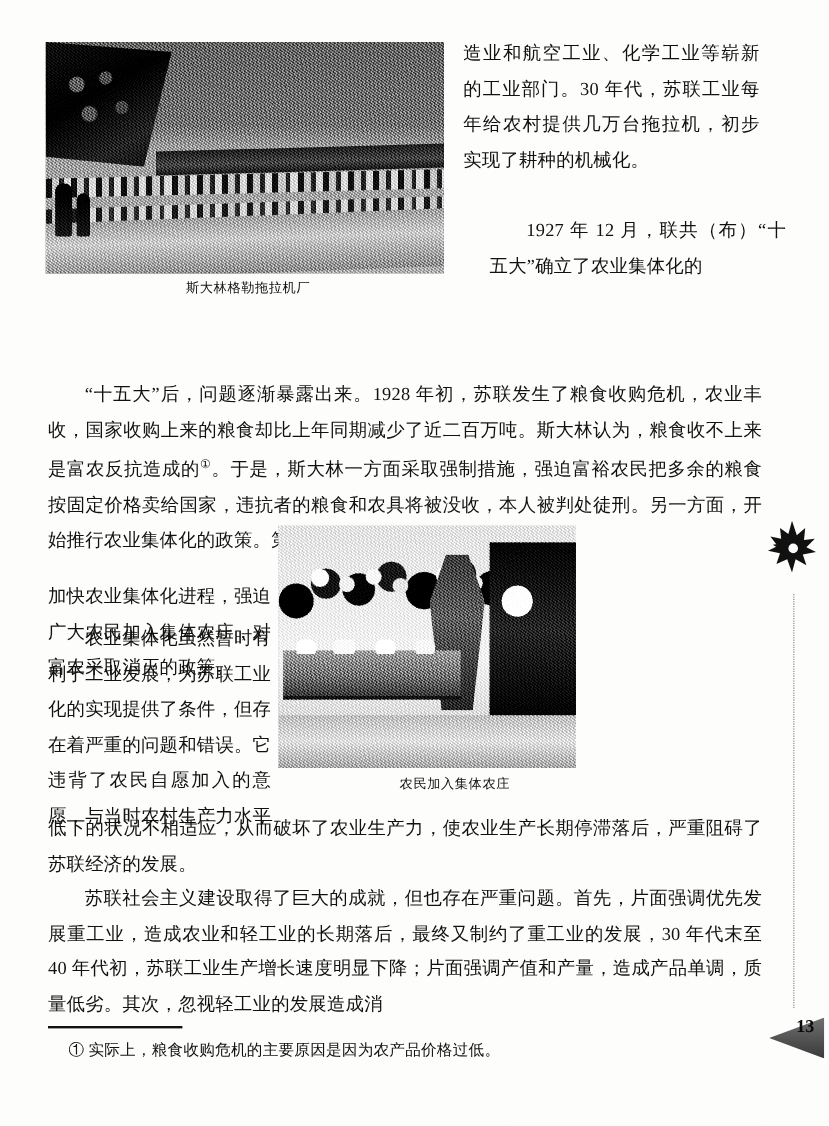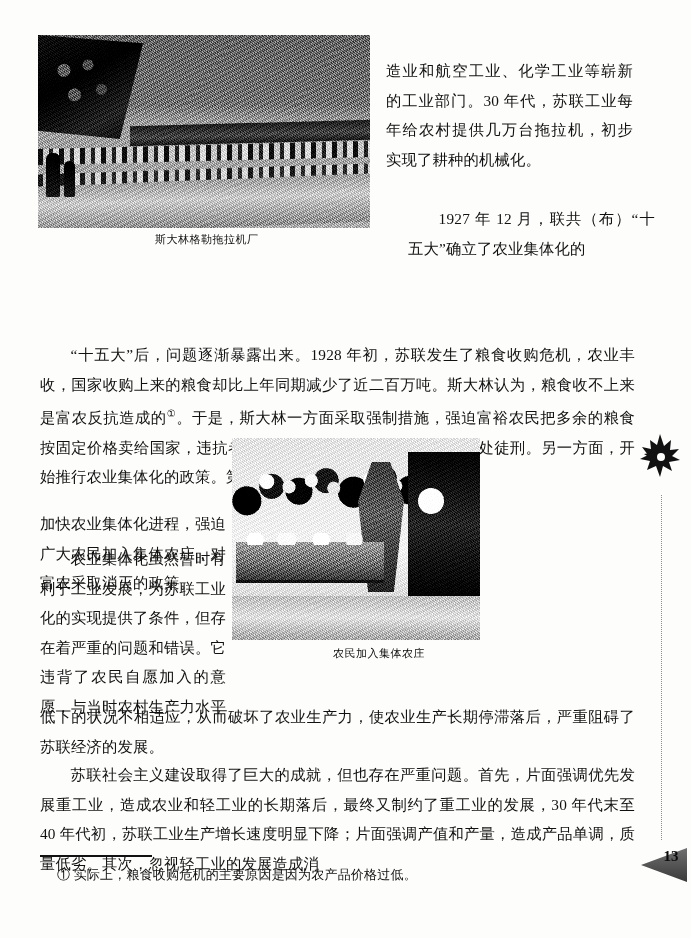--- a/index.html
+++ b/index.html
@@ -144,21 +144,20 @@
     white-space: nowrap;
   }
   .para {
     position: absolute;
     font-size: 15.3px;
     line-height: 29.5px;
     color: #111;
     text-align: justify;
     text-justify: inter-character;
     letter-spacing: .2px;
-    margin-top: 26px;
   }
   .indent { text-indent: 2em; }
   .sup { font-size: 10px; vertical-align: super; }
 
   .footnote-rule {
     position: absolute;
     left: 40px; top: 855px; width: 112px; height: 2px;
     background: #111;
   }
   .footnote {

